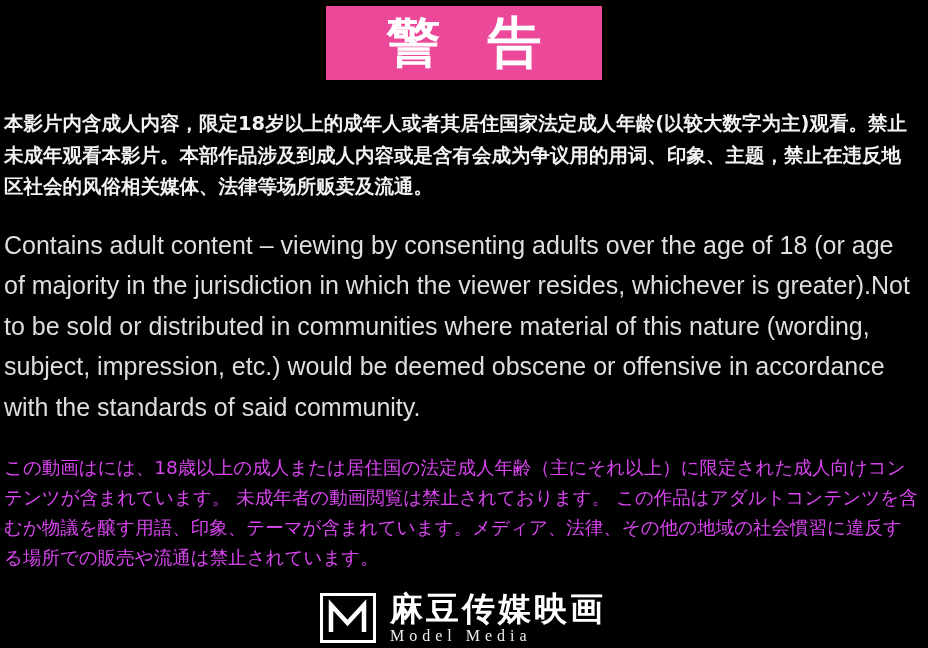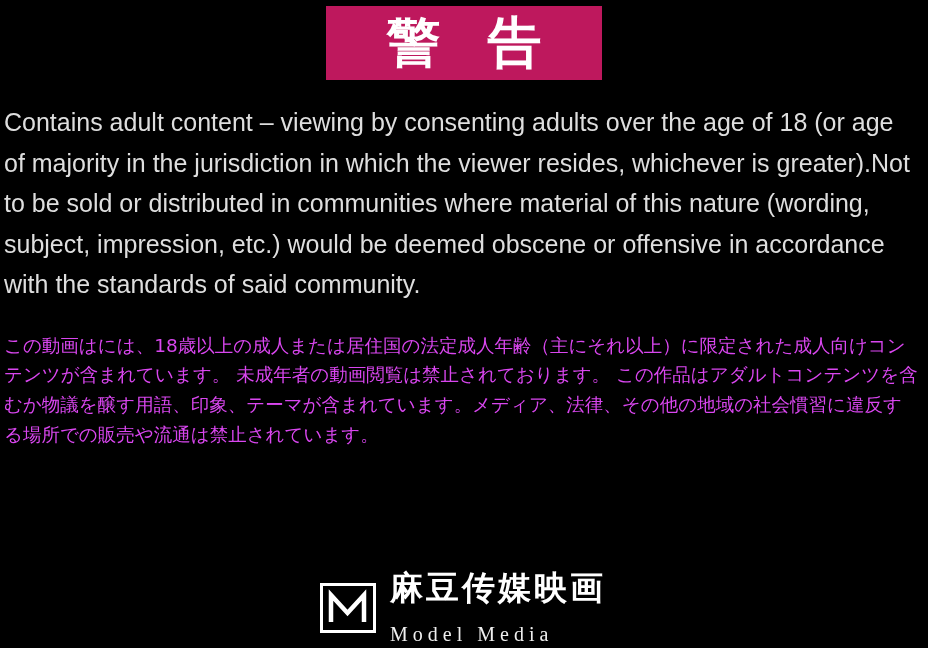--- a/index.html
+++ b/index.html
@@ -23,21 +23,21 @@
   }
 
   
   .banner-wrap {
     width: 100%;
     display: flex;
     justify-content: center;
     padding-top: 6px;
   }
   .banner {
-    background: #be185d;
+    background: #ec4899;
     color: #ffffff;
     width: 276px;
     height: 74px;
     display: flex;
     align-items: center;
     justify-content: center;
     letter-spacing: 14px;
     text-indent: 14px;
     font-size: 54px;
     font-weight: bold;
@@ -107,36 +107,37 @@
   }
   .logo-cn {
     font-family: "DejaVu Sans", sans-serif;
     font-weight: bold;
     font-size: 33px;
     color: #ffffff;
     letter-spacing: 3px;
   }
   .logo-en {
     font-family: "Liberation Serif", serif;
-    font-size: 20px;
+    font-size: 16px;
     color: #efefef;
     letter-spacing: 5px;
-    margin-top: 20px;
+    margin-top: 3px;
   }
 </style>
 </head>
 <body>
 
 <div class="page">
 
   <div class="banner-wrap">
     <div class="banner">警 告</div>
   </div>
 
   <div class="text-area">
+    <p class="block zh">本影片内含成人内容，限定18岁以上的成年人或者其居住国家法定成人年龄(以较大数字为主)观看。禁止未成年观看本影片。本部作品涉及到成人内容或是含有会成为争议用的用词、印象、主题，禁止在违反地区社会的风俗相关媒体、法律等场所贩卖及流通。</p>
     <p class="block en">Contains adult content – viewing by consenting adults over the age of 18 (or age of majority in the jurisdiction in which the viewer resides, whichever is greater).Not to be sold or distributed in communities where material of this nature (wording, subject, impression, etc.) would be deemed obscene or offensive in accordance with the standards of said community.</p>
     <p class="block ja">この動画はには、18歳以上の成人または居住国の法定成人年齢（主にそれ以上）に限定された成人向けコンテンツが含まれています。 未成年者の動画閲覧は禁止されております。 この作品はアダルトコンテンツを含むか物議を醸す用語、印象、テーマが含まれています。メディア、法律、その他の地域の社会慣習に違反する場所での販売や流通は禁止されています。</p>
   </div>
 
   <div class="logo-row">
     <span class="logo-mark">
       <svg width="56" height="50" viewBox="0 0 56 50" aria-hidden="true">
         <rect x="1.5" y="1.5" width="53" height="47" fill="none" stroke="#ffffff" stroke-width="3"></rect>
         <path d="M11 39 L11 12 L27.5 30 L44 12 L44 39" fill="none" stroke="#ffffff" stroke-width="4.5" stroke-linejoin="miter"></path>
       </svg>

